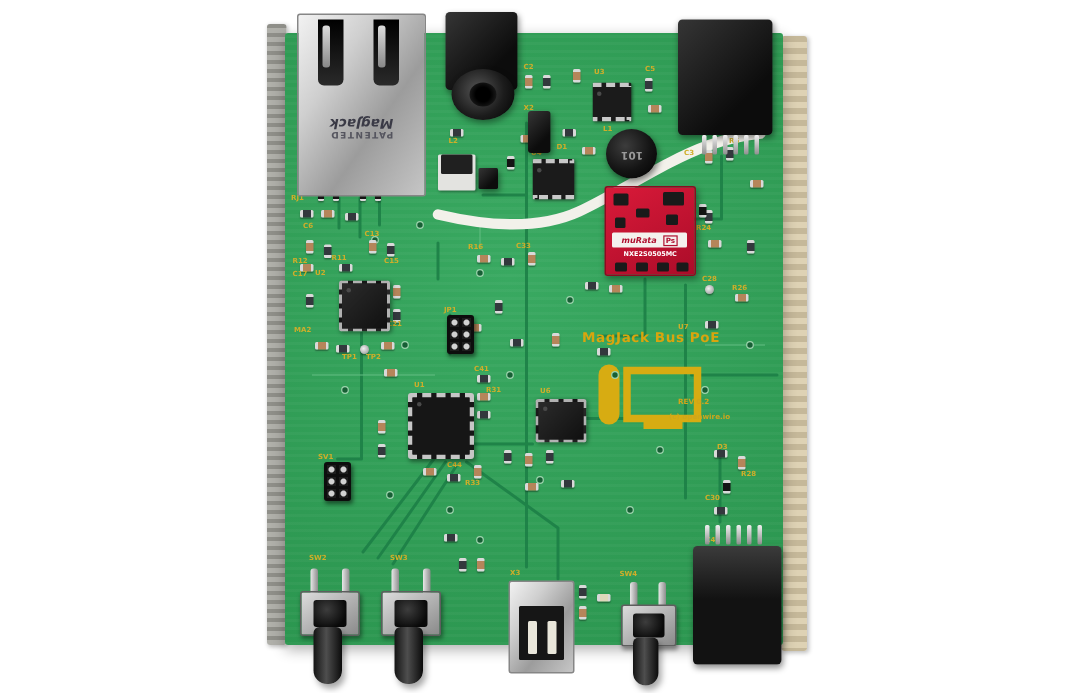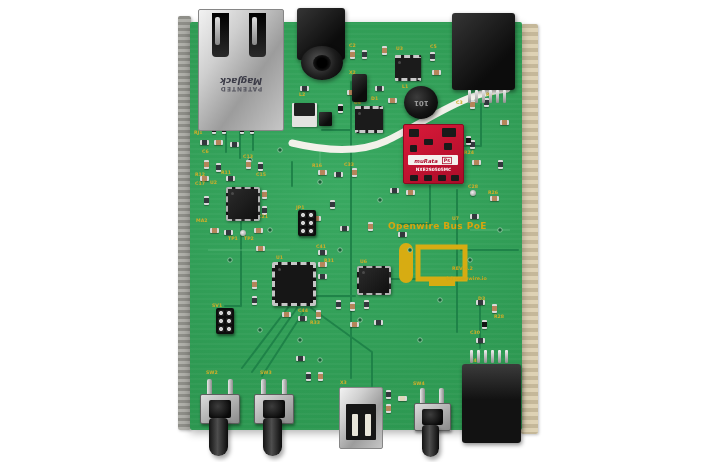--- a/index.html
+++ b/index.html
@@ -254,21 +254,21 @@
       <span class="ref" style="left: 468px; top: 184px;">C28</span>
       <span class="ref" style="left: 488px; top: 190px;">R26</span>
       <span class="ref" style="left: 452px; top: 216px;">U7</span>
       <span class="ref" style="left: 478px; top: 296px;">D3</span>
       <span class="ref" style="left: 494px; top: 314px;">R28</span>
       <span class="ref" style="left: 470px; top: 330px;">C30</span>
       <span class="ref" style="left: 456px; top: 100px;">C3</span>
       <span class="ref" style="left: 486px; top: 92px;">R5</span>
     </div>
 
-  <div class="abs silk silk-title" style="left:388px;top:222px">Openwire Bus PoE</div>
+  <div class="abs silk silk-title" style="left:388px;top:222px">MagJack Bus PoE</div>
   <div class="abs silk-small" style="left:452px;top:265px">REV 0.2</div>
   <div class="abs silk-small" style="left:446px;top:275px">(c) openwire.io</div>
 
   <div class="abs metal" style="left:198px;top:9px;width:84px;height:120px">
     <div class="abs mj-slot" style="left:13px;top:3px;width:17px;height:44px">
       <span class="mj-tongue"></span>
       </div>
     <div class="abs mj-slot" style="left:50px;top:3px;width:17px;height:44px">
       <span class="mj-tongue"></span>
       </div>

